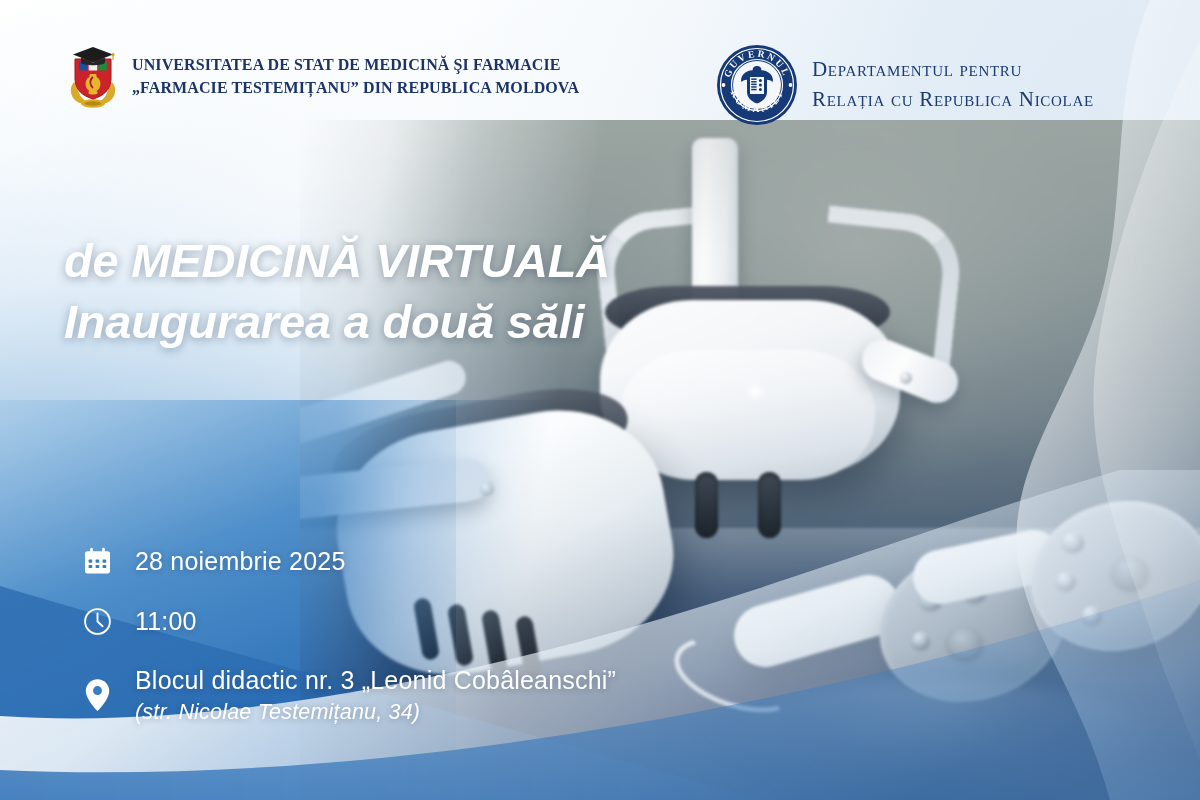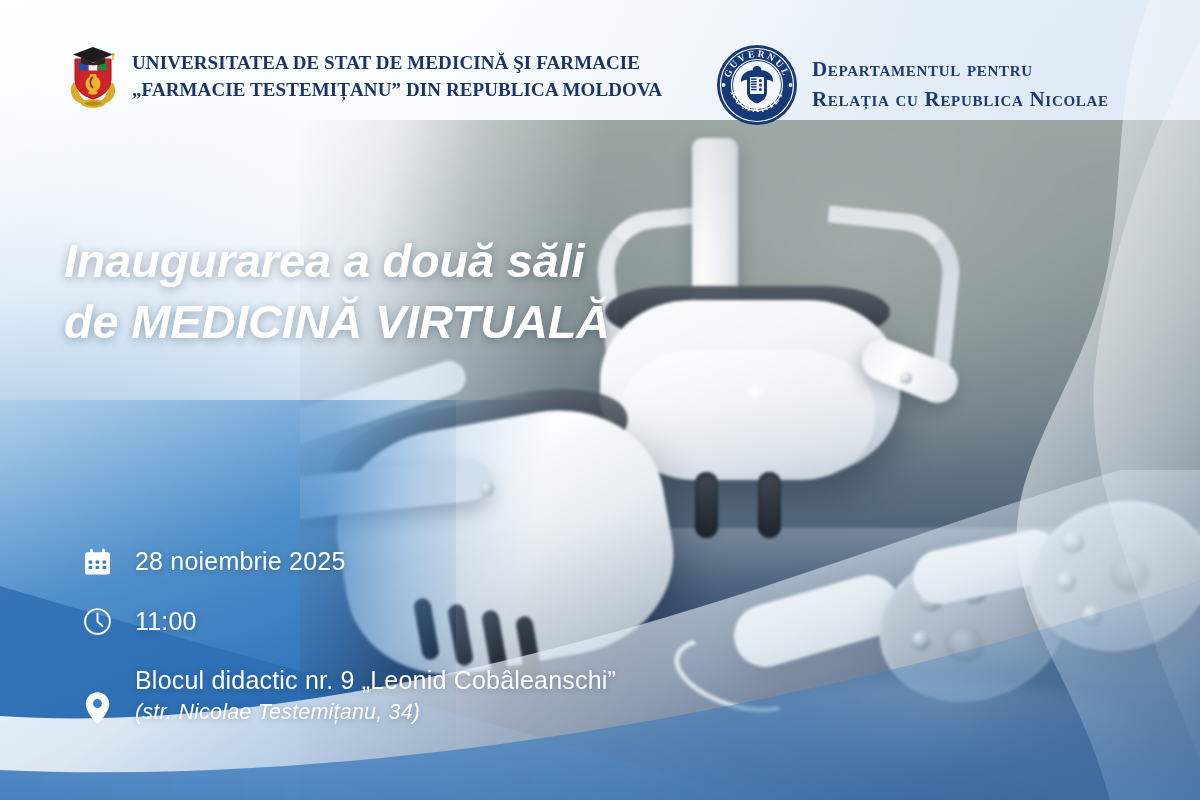--- a/index.html
+++ b/index.html
@@ -367,31 +367,31 @@
     display: flex;
     align-items: center;
     gap: 14px;
   }
   .logo-usmf { left: 68px; top: 46px; }
   .logo-gov  { left: 716px; top: 44px; }
 
   .usmf-text {
     color: #1b3366;
     font-family: "Liberation Serif", serif;
-    font-size: 19px;
+    font-size: 16px;
     font-weight: 700;
     line-height: 1.42;
     letter-spacing: .1px;
     white-space: nowrap;
   }
   .gov-text {
     color: #1b3a72;
     font-family: "Liberation Serif", serif;
     font-size: 21px;
-    font-weight: 700;
+    font-weight: 400;
     line-height: 1.42;
     letter-spacing: .7px;
     font-variant: small-caps;
     white-space: nowrap;
   }
 
   
   .title {
     position: absolute;
     left: 64px;
@@ -412,21 +412,21 @@
   .info {
     position: absolute;
     left: 80px;
     top: 546px;
     width: 600px;
     color: #ffffff;
   }
   .info-row {
     position: relative;
     display: flex;
-    align-items: flex-end;
+    align-items: center;
     margin-bottom: 29px;
   }
   .info-row:last-child { margin-bottom: 0; }
   .info-ico {
     width: 34px;
     min-width: 34px;
     display: flex;
     justify-content: center;
     padding-top: 1px;
   }
@@ -619,22 +619,22 @@
         </text>
       </svg>
       <div class="gov-text">
         <div>Departamentul pentru</div>
         <div>Relația cu Republica Nicolae</div>
       </div>
     </div>
   </div>
 
   <div class="title">
+    <span class="ln"><span>de </span><span class="caps">MEDICINĂ VIRTUALĂ</span></span>
     <span class="ln">Inaugurarea a două săli</span>
-    <span class="ln"><span>de </span><span class="caps">MEDICINĂ VIRTUALĂ</span></span>
   </div>
 
   <div class="info">
 
     <div class="info-row">
       <div class="info-ico">
         <svg width="29" height="29" viewBox="0 0 29 29">
           <rect x="2" y="4.6" width="25" height="22" rx="2.4" fill="#ffffff"></rect>
           <rect x="2" y="4.6" width="25" height="5.6" rx="2.4" fill="#ffffff"></rect>
           <rect x="7.2" y="0.8" width="2.6" height="6" rx="1.3" fill="#ffffff"></rect>
@@ -663,19 +663,19 @@
     </div>
 
     <div class="info-row">
       <div class="info-ico">
         <svg width="29" height="34" viewBox="0 0 29 34">
           <path d="M14.5,1.2 C8,1.2 2.8,6.4 2.8,12.9 C2.8,21.6 14.5,33 14.5,33 C14.5,33 26.2,21.6 26.2,12.9 C26.2,6.4 21,1.2 14.5,1.2 Z" fill="#ffffff"></path>
           <circle cx="14.5" cy="12.6" r="4.5" fill="#3a7ec2"></circle>
         </svg>
       </div>
       <div class="info-txt">
-        <span>Blocul didactic nr. 9 „Leonid Cobâleanschi”</span>
+        <span>Blocul didactic nr. 3 „Leonid Cobâleanschi”</span>
         <span class="sub">(str. Nicolae Testemițanu, 34)</span>
       </div>
     </div>
 
   </div>
 </div>
 
 </body></html>

